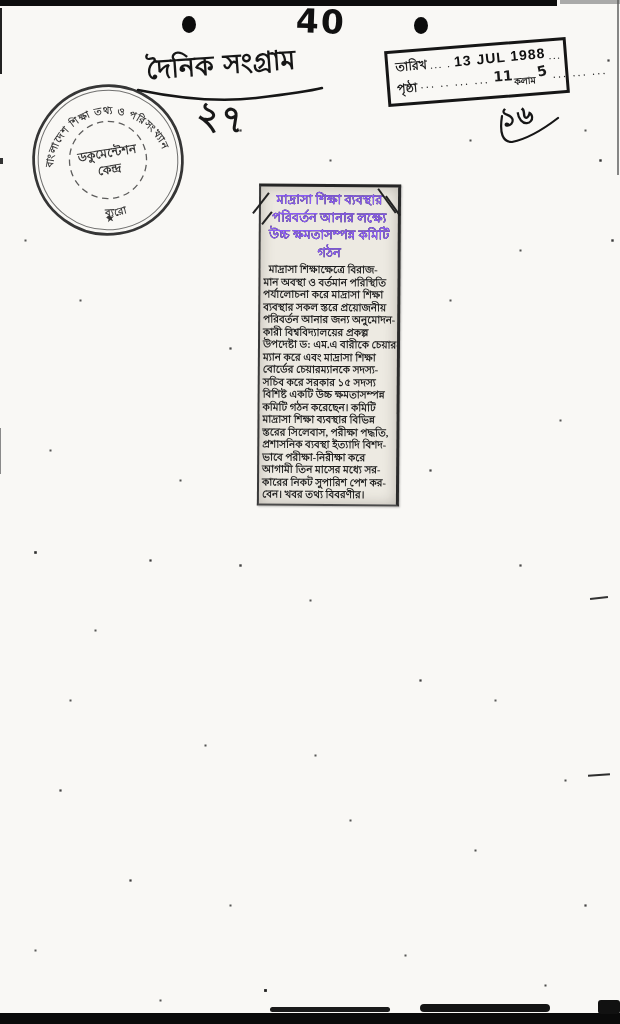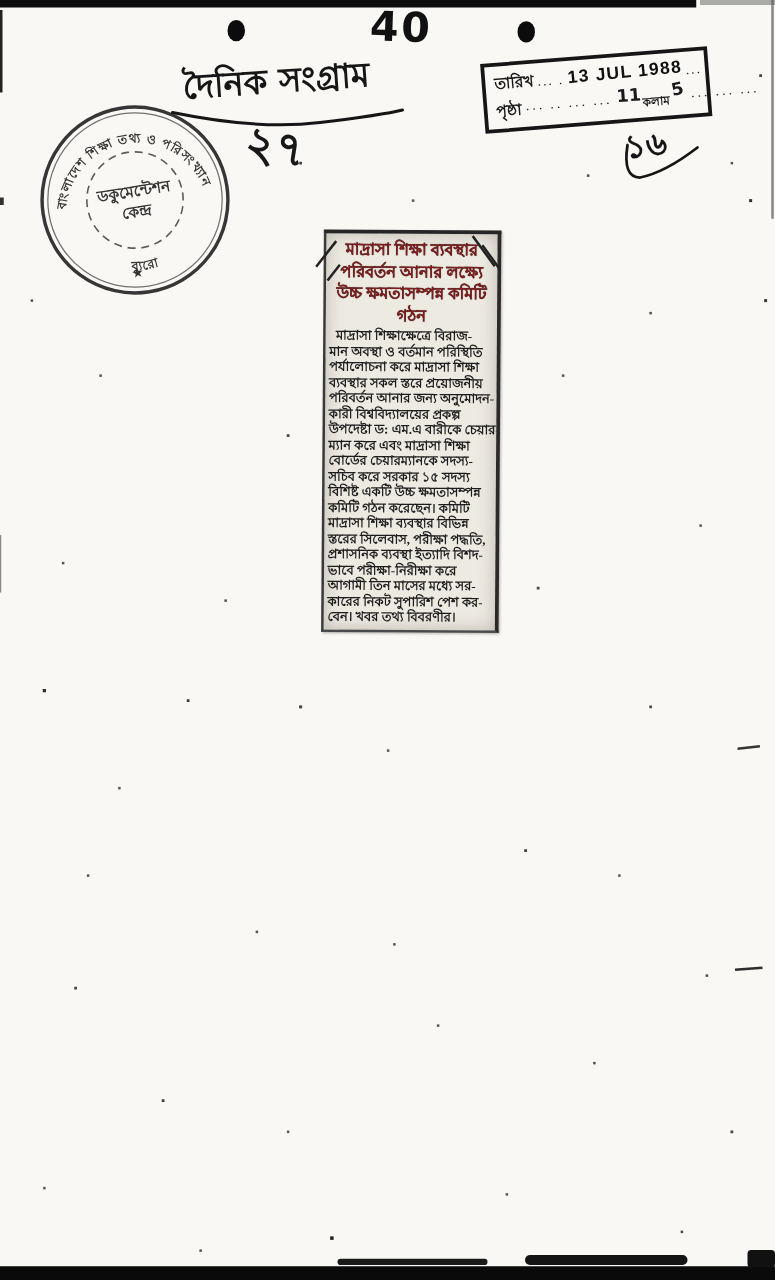--- a/index.html
+++ b/index.html
@@ -82,21 +82,21 @@
 
   
   .clipping{left:258px;top:184px;width:142px;height:322px;box-sizing:border-box;
     background:#edeae2;
     border-top:3px solid #262626;border-left:2px solid #3a3a3a;
     border-right:3px solid #2a2a2a;border-bottom:2px solid #4a4a4a;
     box-shadow:inset 0 0 14px rgba(60,55,45,.28), 1px 1px 2px rgba(0,0,0,.25);
     transform:rotate(.4deg);
     padding:4px 3px 2px 3px;overflow:hidden;}
   .clip-headline{white-space:pre;text-align:center;
-    font-weight:bold;font-size:13px;line-height:17.5px;color:#7f1d1d;
+    font-weight:bold;font-size:13px;line-height:17.5px;color:#8b5cf6;
     text-shadow:0 0 .6px #141414;}
   .clip-body{white-space:pre;margin-top:3px;
     font-weight:bold;font-size:10.4px;line-height:12.5px;color:#1d1d1d;}
   .slash{background:#222;width:1.5px;}
   .slash.tl1{left:260px;top:190px;height:26px;transform:rotate(38deg);}
   .slash.tl2{left:266px;top:210px;height:16px;transform:rotate(38deg);}
   .slash.tr1{left:386px;top:186px;height:30px;transform:rotate(-36deg);}
   .slash.tr2{left:392px;top:194px;height:24px;transform:rotate(-36deg);}
 </style>
 </head>

